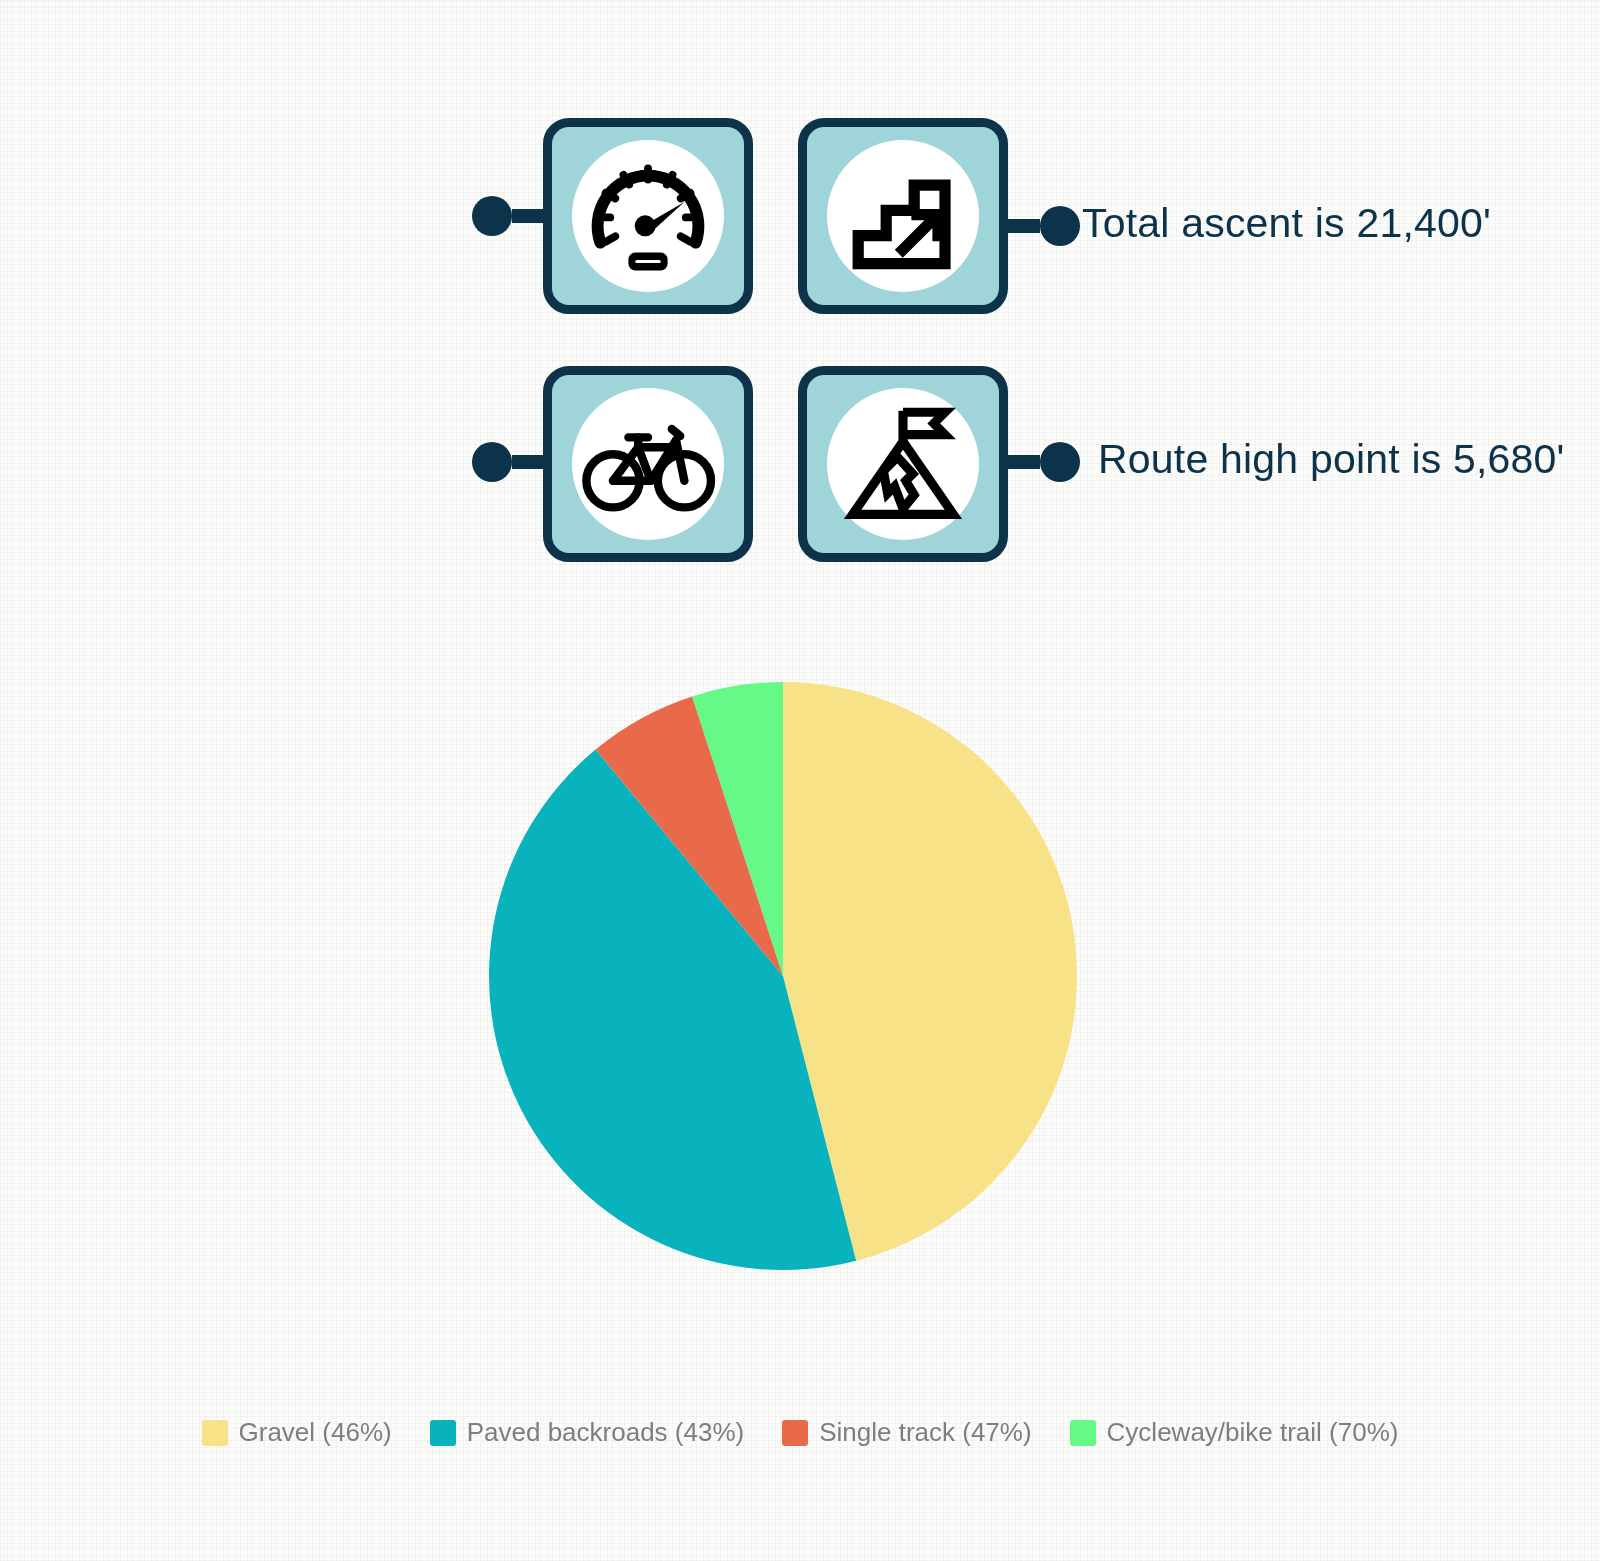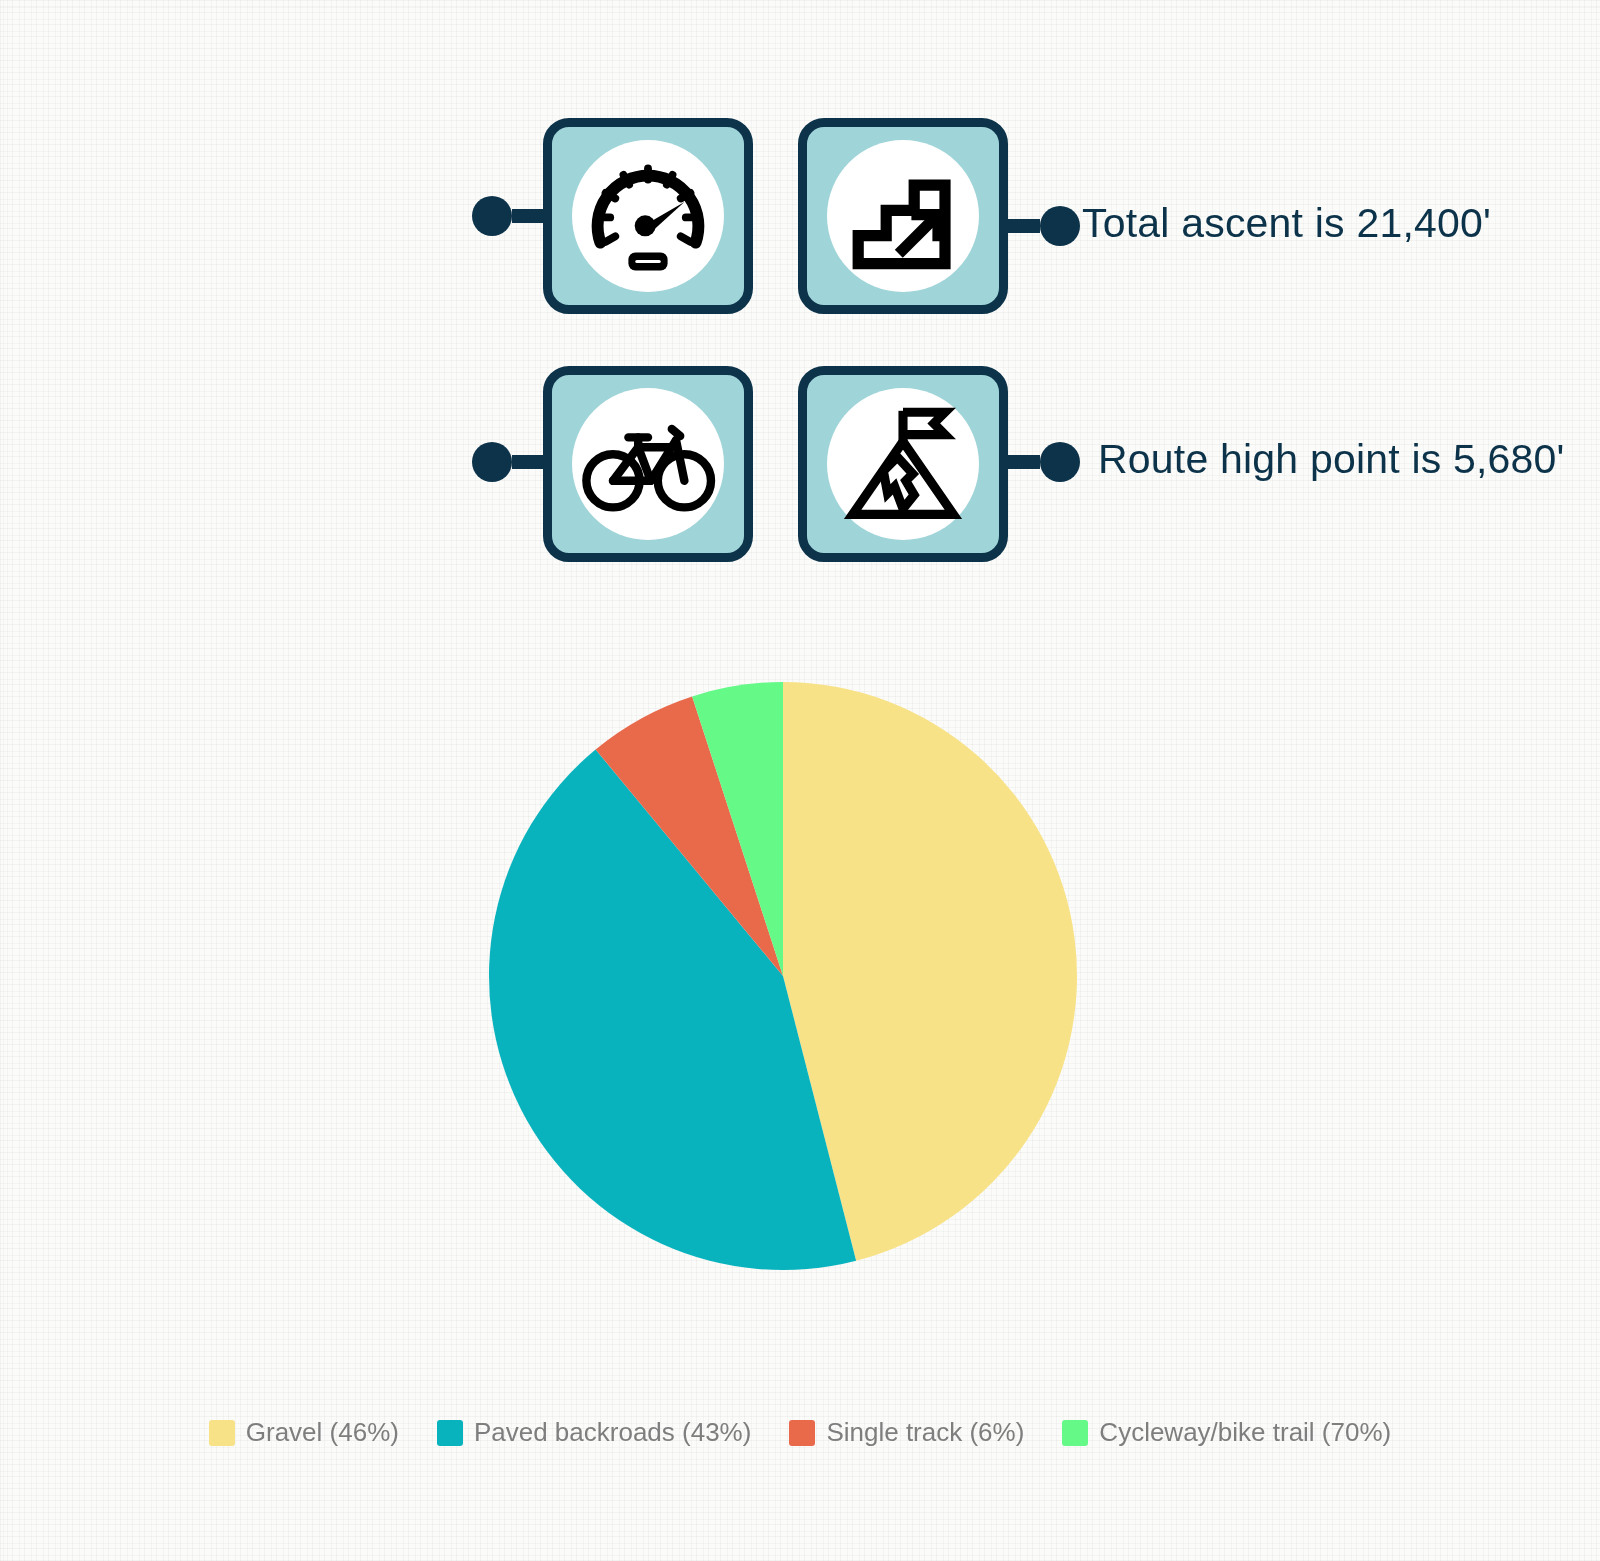--- a/index.html
+++ b/index.html
@@ -258,21 +258,21 @@
     <div class="legend-item">
       <span class="legend-swatch" style="background: rgb(248, 226, 135);"></span>
       <span class="legend-text">Gravel (46%)</span>
     </div>
     <div class="legend-item">
       <span class="legend-swatch" style="background: rgb(8, 179, 190);"></span>
       <span class="legend-text">Paved backroads (43%)</span>
     </div>
     <div class="legend-item">
       <span class="legend-swatch" style="background: rgb(233, 105, 75);"></span>
-      <span class="legend-text">Single track (6%)</span>
+      <span class="legend-text">Single track (47%)</span>
     </div>
     <div class="legend-item">
       <span class="legend-swatch" style="background: rgb(101, 249, 135);"></span>
       <span class="legend-text">Cycleway/bike trail (70%)</span>
     </div>
   </div>
 
 </div>
 
 </body></html>

